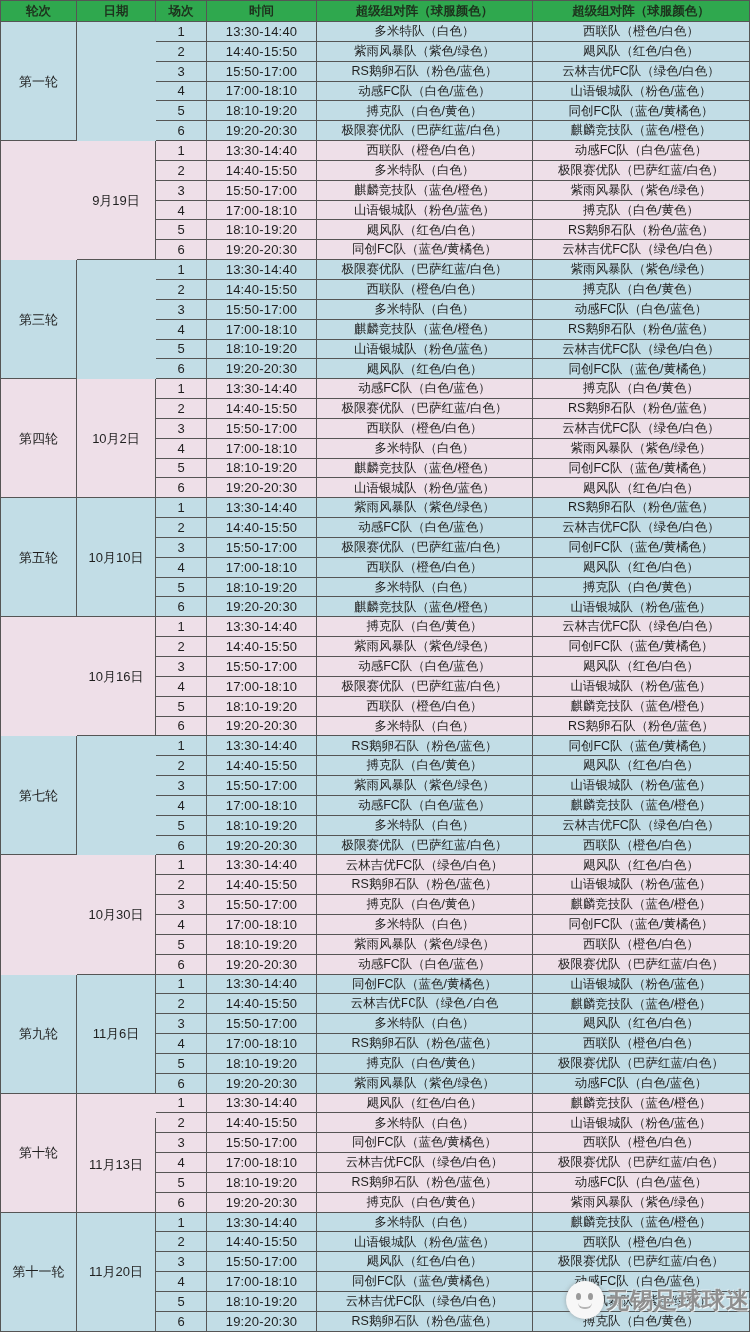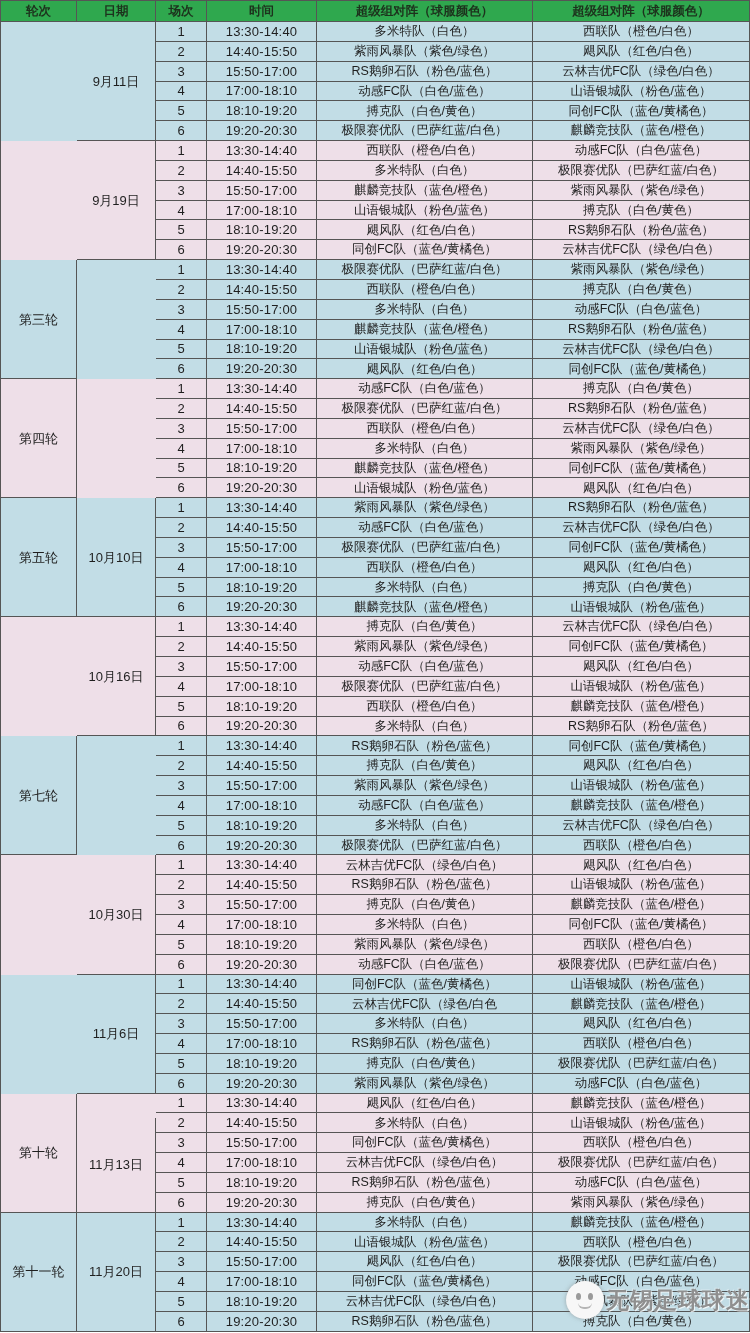--- a/index.html
+++ b/index.html
@@ -71,21 +71,21 @@
   <div class="grid-row header-row">
     <div class="header-cell">轮次</div>
     <div class="header-cell">日期</div>
     <div class="header-cell">场次</div>
     <div class="header-cell">时间</div>
     <div class="header-cell">超级组对阵（球服颜色）</div>
     <div class="header-cell">超级组对阵（球服颜色）</div>
   </div>
   <div id="rounds">
       <div class="grid-row round cyan">
-        <div class="cell date-cell" style="grid-area: 1 / 2 / span 6;">9月11日</div>
+        <div class="cell round-cell" style="grid-area: 1 / 1 / span 6;">第一轮</div>
         <div class="cell num-cell" style="grid-area: 1 / 3;">1</div>
         <div class="cell time-cell" style="grid-area: 1 / 4;">13:30-14:40</div>
         <div class="cell team-cell" style="grid-area: 1 / 5;">多米特队（白色）</div>
         <div class="cell team-cell" style="grid-area: 1 / 6;">西联队（橙色/白色）</div>
         <div class="cell num-cell" style="grid-area: 2 / 3;">2</div>
         <div class="cell time-cell" style="grid-area: 2 / 4;">14:40-15:50</div>
         <div class="cell team-cell" style="grid-area: 2 / 5;">紫雨风暴队（紫色/绿色）</div>
         <div class="cell team-cell" style="grid-area: 2 / 6;">飓风队（红色/白色）</div>
         <div class="cell num-cell" style="grid-area: 3 / 3;">3</div>
         <div class="cell time-cell" style="grid-area: 3 / 4;">15:50-17:00</div>
@@ -153,20 +153,21 @@
         <div class="cell time-cell" style="grid-area: 5 / 4;">18:10-19:20</div>
         <div class="cell team-cell" style="grid-area: 5 / 5;">山语银城队（粉色/蓝色）</div>
         <div class="cell team-cell" style="grid-area: 5 / 6;">云林吉优FC队（绿色/白色）</div>
         <div class="cell num-cell" style="grid-area: 6 / 3;">6</div>
         <div class="cell time-cell" style="grid-area: 6 / 4;">19:20-20:30</div>
         <div class="cell team-cell" style="grid-area: 6 / 5;">飓风队（红色/白色）</div>
         <div class="cell team-cell" style="grid-area: 6 / 6;">同创FC队（蓝色/黄橘色）</div>
       </div>
       <div class="grid-row round pink">
         <div class="cell round-cell" style="grid-area: 1 / 1 / span 6;">第四轮</div>
+        <div class="cell date-cell" style="grid-area: 1 / 2 / span 6;">10月2日</div>
         <div class="cell num-cell" style="grid-area: 1 / 3;">1</div>
         <div class="cell time-cell" style="grid-area: 1 / 4;">13:30-14:40</div>
         <div class="cell team-cell" style="grid-area: 1 / 5;">动感FC队（白色/蓝色）</div>
         <div class="cell team-cell" style="grid-area: 1 / 6;">搏克队（白色/黄色）</div>
         <div class="cell num-cell" style="grid-area: 2 / 3;">2</div>
         <div class="cell time-cell" style="grid-area: 2 / 4;">14:40-15:50</div>
         <div class="cell team-cell" style="grid-area: 2 / 5;">极限赛优队（巴萨红蓝/白色）</div>
         <div class="cell team-cell" style="grid-area: 2 / 6;">RS鹅卵石队（粉色/蓝色）</div>
         <div class="cell num-cell" style="grid-area: 3 / 3;">3</div>
         <div class="cell time-cell" style="grid-area: 3 / 4;">15:50-17:00</div>
@@ -288,28 +289,29 @@
         <div class="cell num-cell" style="grid-area: 5 / 3;">5</div>
         <div class="cell time-cell" style="grid-area: 5 / 4;">18:10-19:20</div>
         <div class="cell team-cell" style="grid-area: 5 / 5;">紫雨风暴队（紫色/绿色）</div>
         <div class="cell team-cell" style="grid-area: 5 / 6;">西联队（橙色/白色）</div>
         <div class="cell num-cell" style="grid-area: 6 / 3;">6</div>
         <div class="cell time-cell" style="grid-area: 6 / 4;">19:20-20:30</div>
         <div class="cell team-cell" style="grid-area: 6 / 5;">动感FC队（白色/蓝色）</div>
         <div class="cell team-cell" style="grid-area: 6 / 6;">极限赛优队（巴萨红蓝/白色）</div>
       </div>
       <div class="grid-row round cyan">
+        <div class="cell round-cell" style="grid-area: 1 / 1 / span 6;">第九轮</div>
         <div class="cell date-cell" style="grid-area: 1 / 2 / span 6;">11月6日</div>
         <div class="cell num-cell" style="grid-area: 1 / 3;">1</div>
         <div class="cell time-cell" style="grid-area: 1 / 4;">13:30-14:40</div>
         <div class="cell team-cell" style="grid-area: 1 / 5;">同创FC队（蓝色/黄橘色）</div>
         <div class="cell team-cell" style="grid-area: 1 / 6;">山语银城队（粉色/蓝色）</div>
         <div class="cell num-cell" style="grid-area: 2 / 3;">2</div>
         <div class="cell time-cell" style="grid-area: 2 / 4;">14:40-15:50</div>
-        <div class="cell team-cell" style="grid-area: 2 / 5;">云林吉优FC队（绿色/白色</div>
+        <div class="cell team-cell" style="grid-area: 2 / 5; font-family: Liberation Mono, monospace;">云林吉优FC队（绿色/白色</div>
         <div class="cell team-cell" style="grid-area: 2 / 6;">麒麟竞技队（蓝色/橙色）</div>
         <div class="cell num-cell" style="grid-area: 3 / 3;">3</div>
         <div class="cell time-cell" style="grid-area: 3 / 4;">15:50-17:00</div>
         <div class="cell team-cell" style="grid-area: 3 / 5;">多米特队（白色）</div>
         <div class="cell team-cell" style="grid-area: 3 / 6;">飓风队（红色/白色）</div>
         <div class="cell num-cell" style="grid-area: 4 / 3;">4</div>
         <div class="cell time-cell" style="grid-area: 4 / 4;">17:00-18:10</div>
         <div class="cell team-cell" style="grid-area: 4 / 5;">RS鹅卵石队（粉色/蓝色）</div>
         <div class="cell team-cell" style="grid-area: 4 / 6;">西联队（橙色/白色）</div>
         <div class="cell num-cell" style="grid-area: 5 / 3;">5</div>

